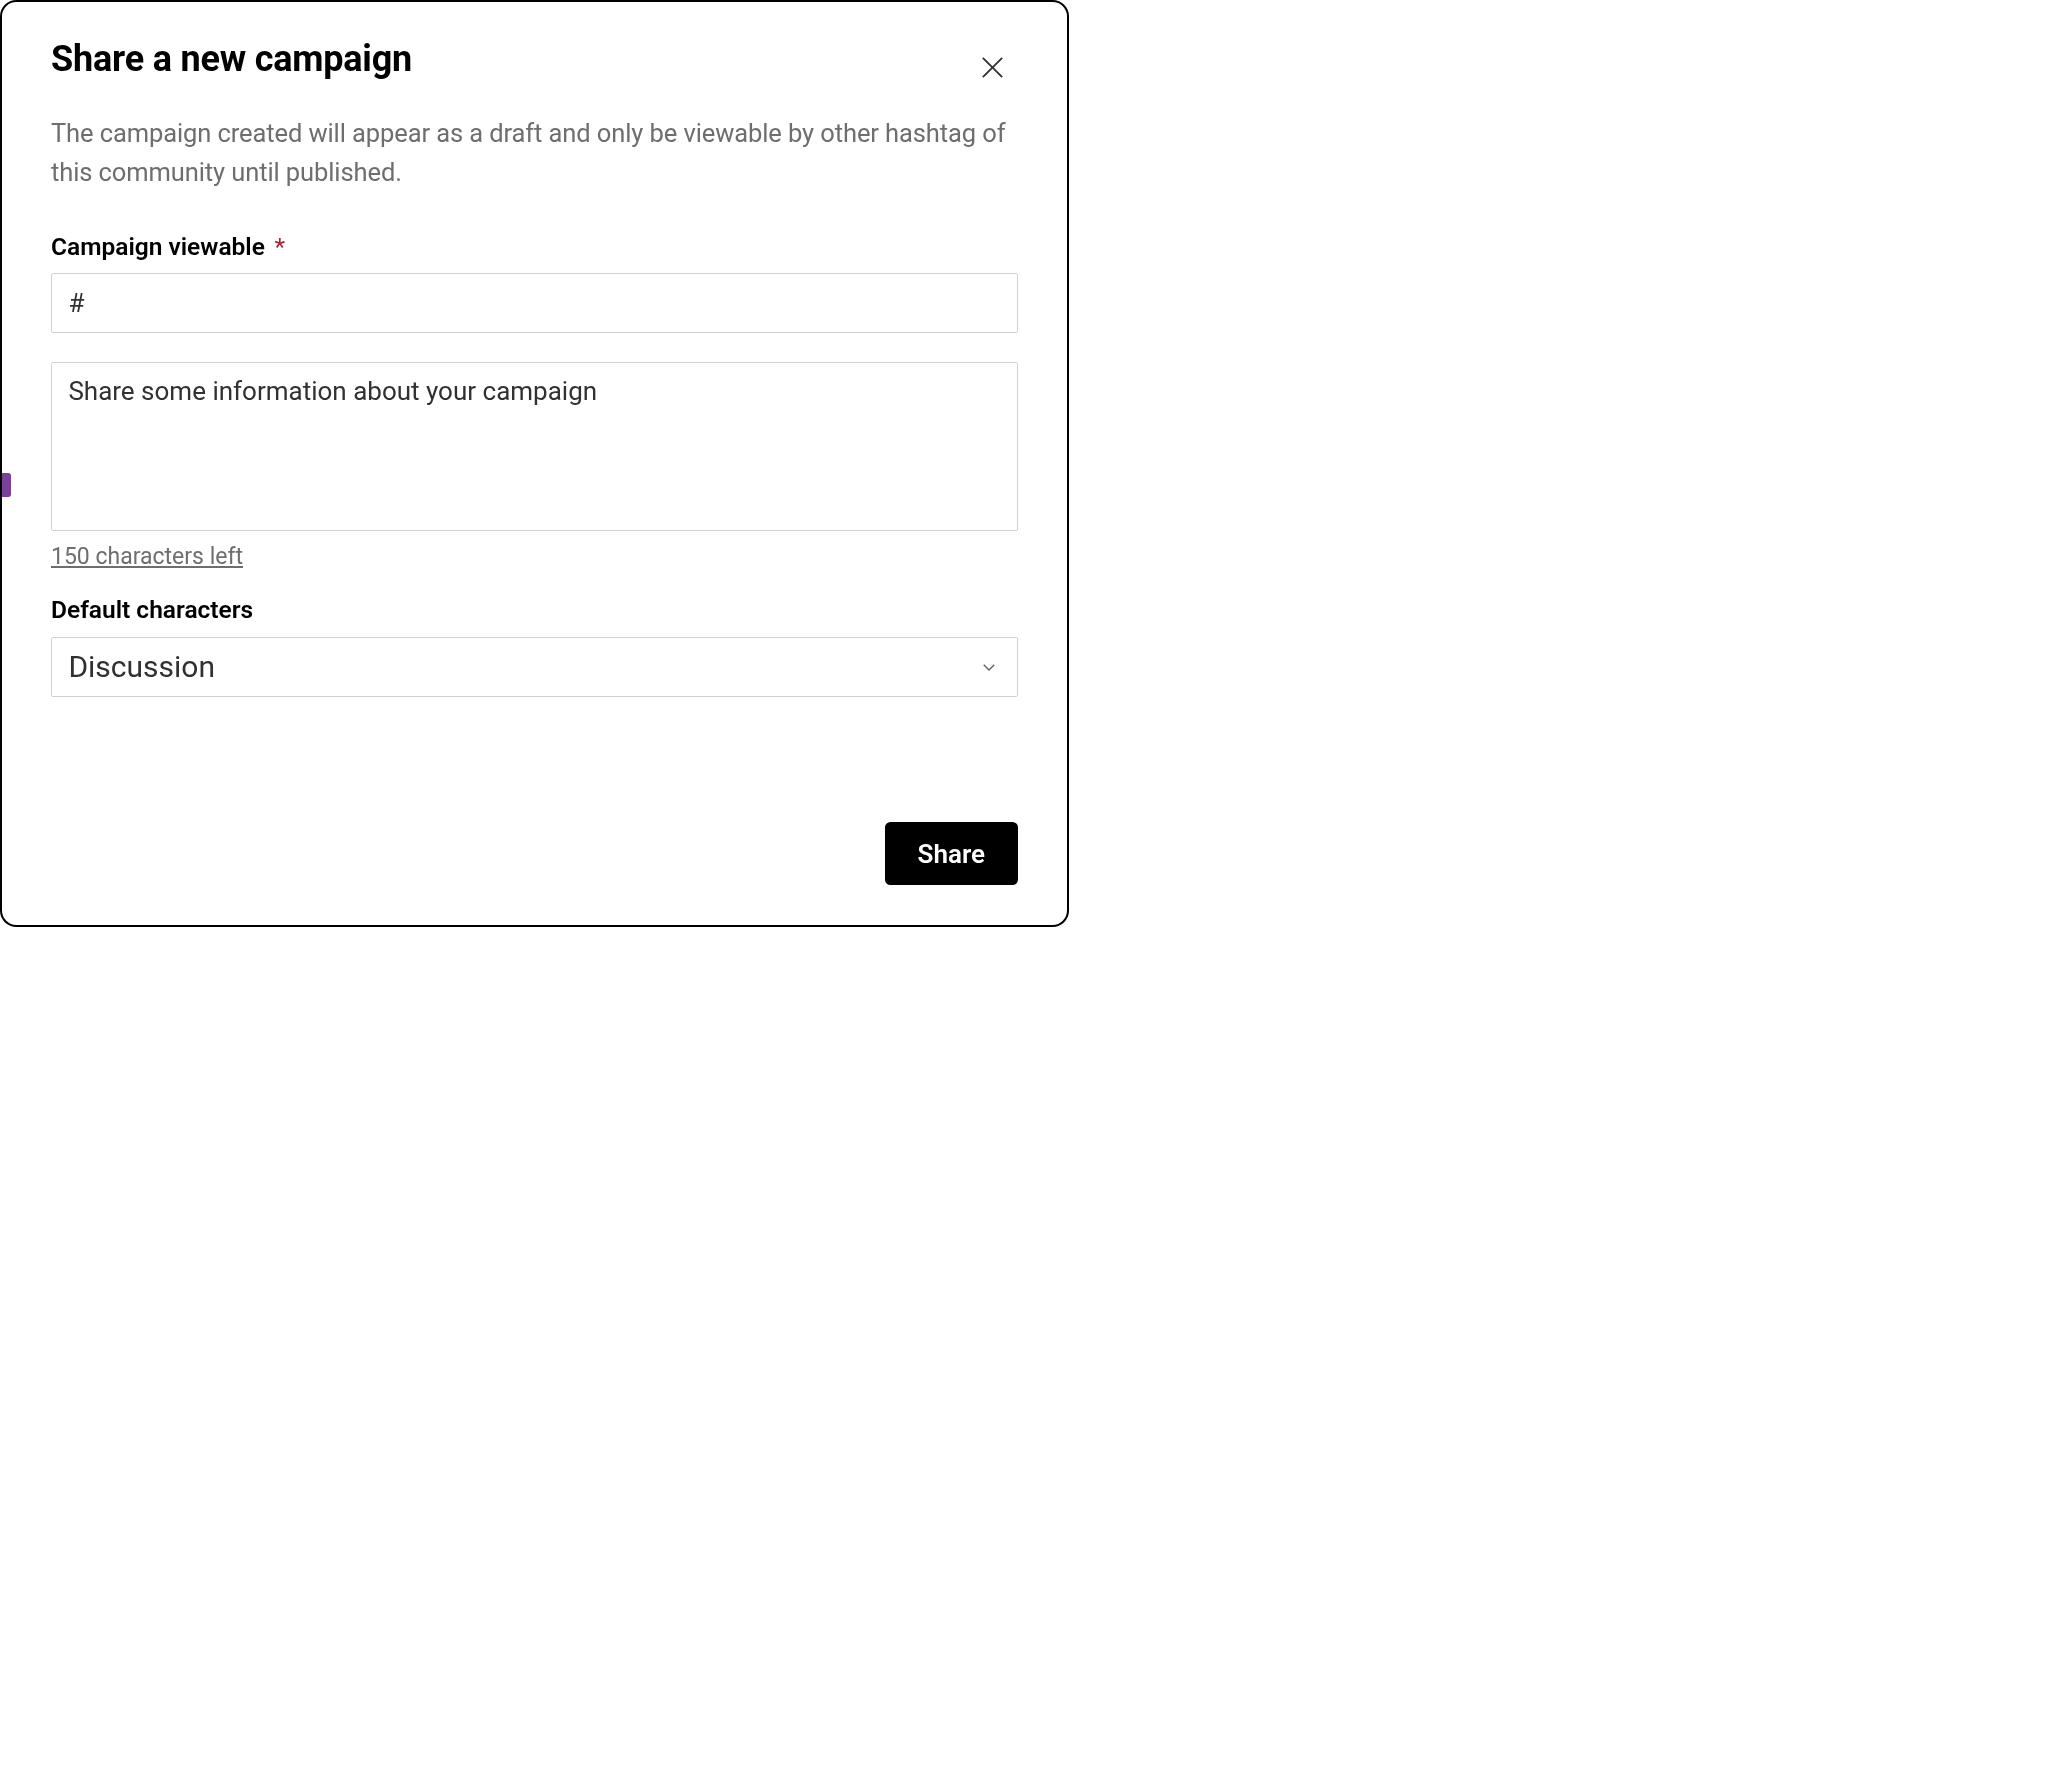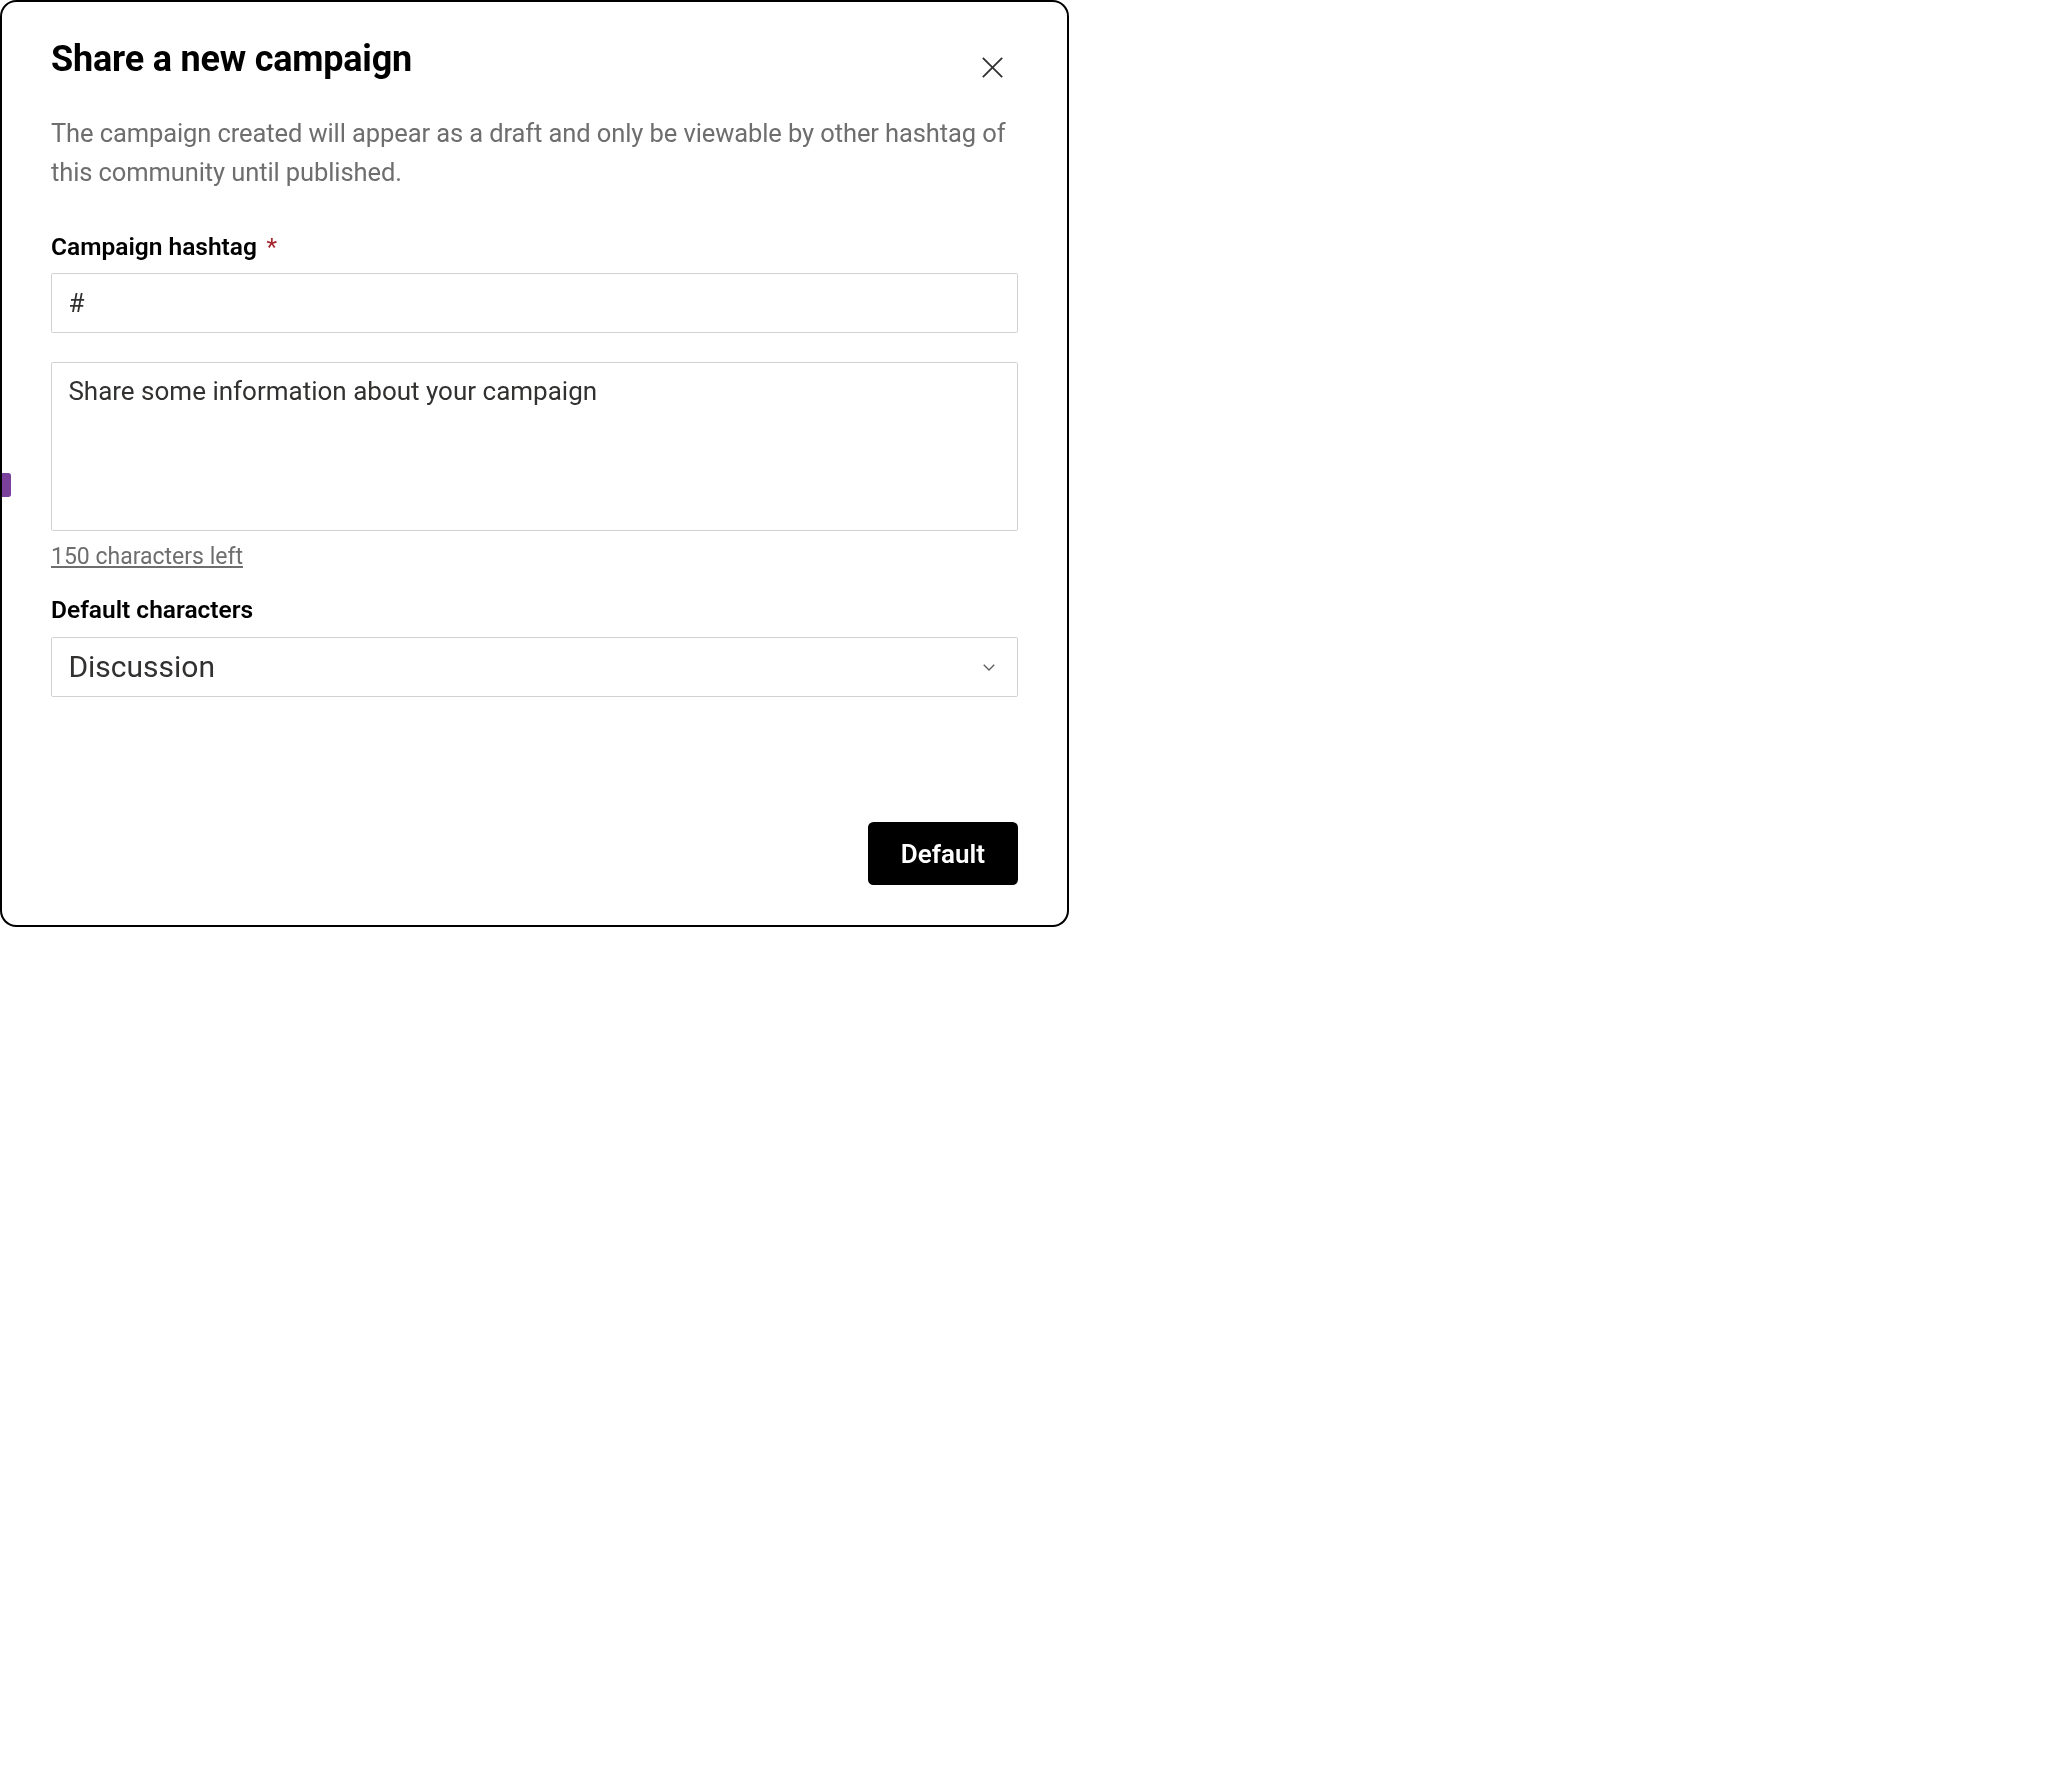--- a/index.html
+++ b/index.html
@@ -205,21 +205,21 @@
         <line x1="4" y1="4" x2="20" y2="20"></line>
         <line x1="20" y1="4" x2="4" y2="20"></line>
       </svg>
     </button>
   </div>
 
   <p class="dialog-description">The campaign created will appear as a draft and only be viewable by other hashtag of this community until published.</p>
 
   <div class="form-group">
     <label class="form-label">
-      <span>Campaign hashtag</span>
+      <span>Campaign viewable</span>
       <span class="required-mark">*</span>
     </label>
     <input type="text" class="text-input" value="#" style="">
   </div>
 
   <div class="form-group desc-group">
     <textarea class="textarea-input" placeholder="Share some information about your campaign" style=""></textarea>
   </div>
 
   <div class="char-count">150 characters left</div>
@@ -230,17 +230,17 @@
       <select class="select-input">
         <option>Discussion</option>
       </select>
       <svg class="select-chevron" viewBox="0 0 24 24" fill="none" stroke="#605e5c" stroke-width="1.8">
         <polyline points="5 9 12 16 19 9"></polyline>
       </svg>
     </div>
   </div>
 
   <div class="dialog-footer">
-    <button class="create-btn">Default</button>
+    <button class="create-btn">Share</button>
   </div>
 
 </div>
 
 
 </body></html>

